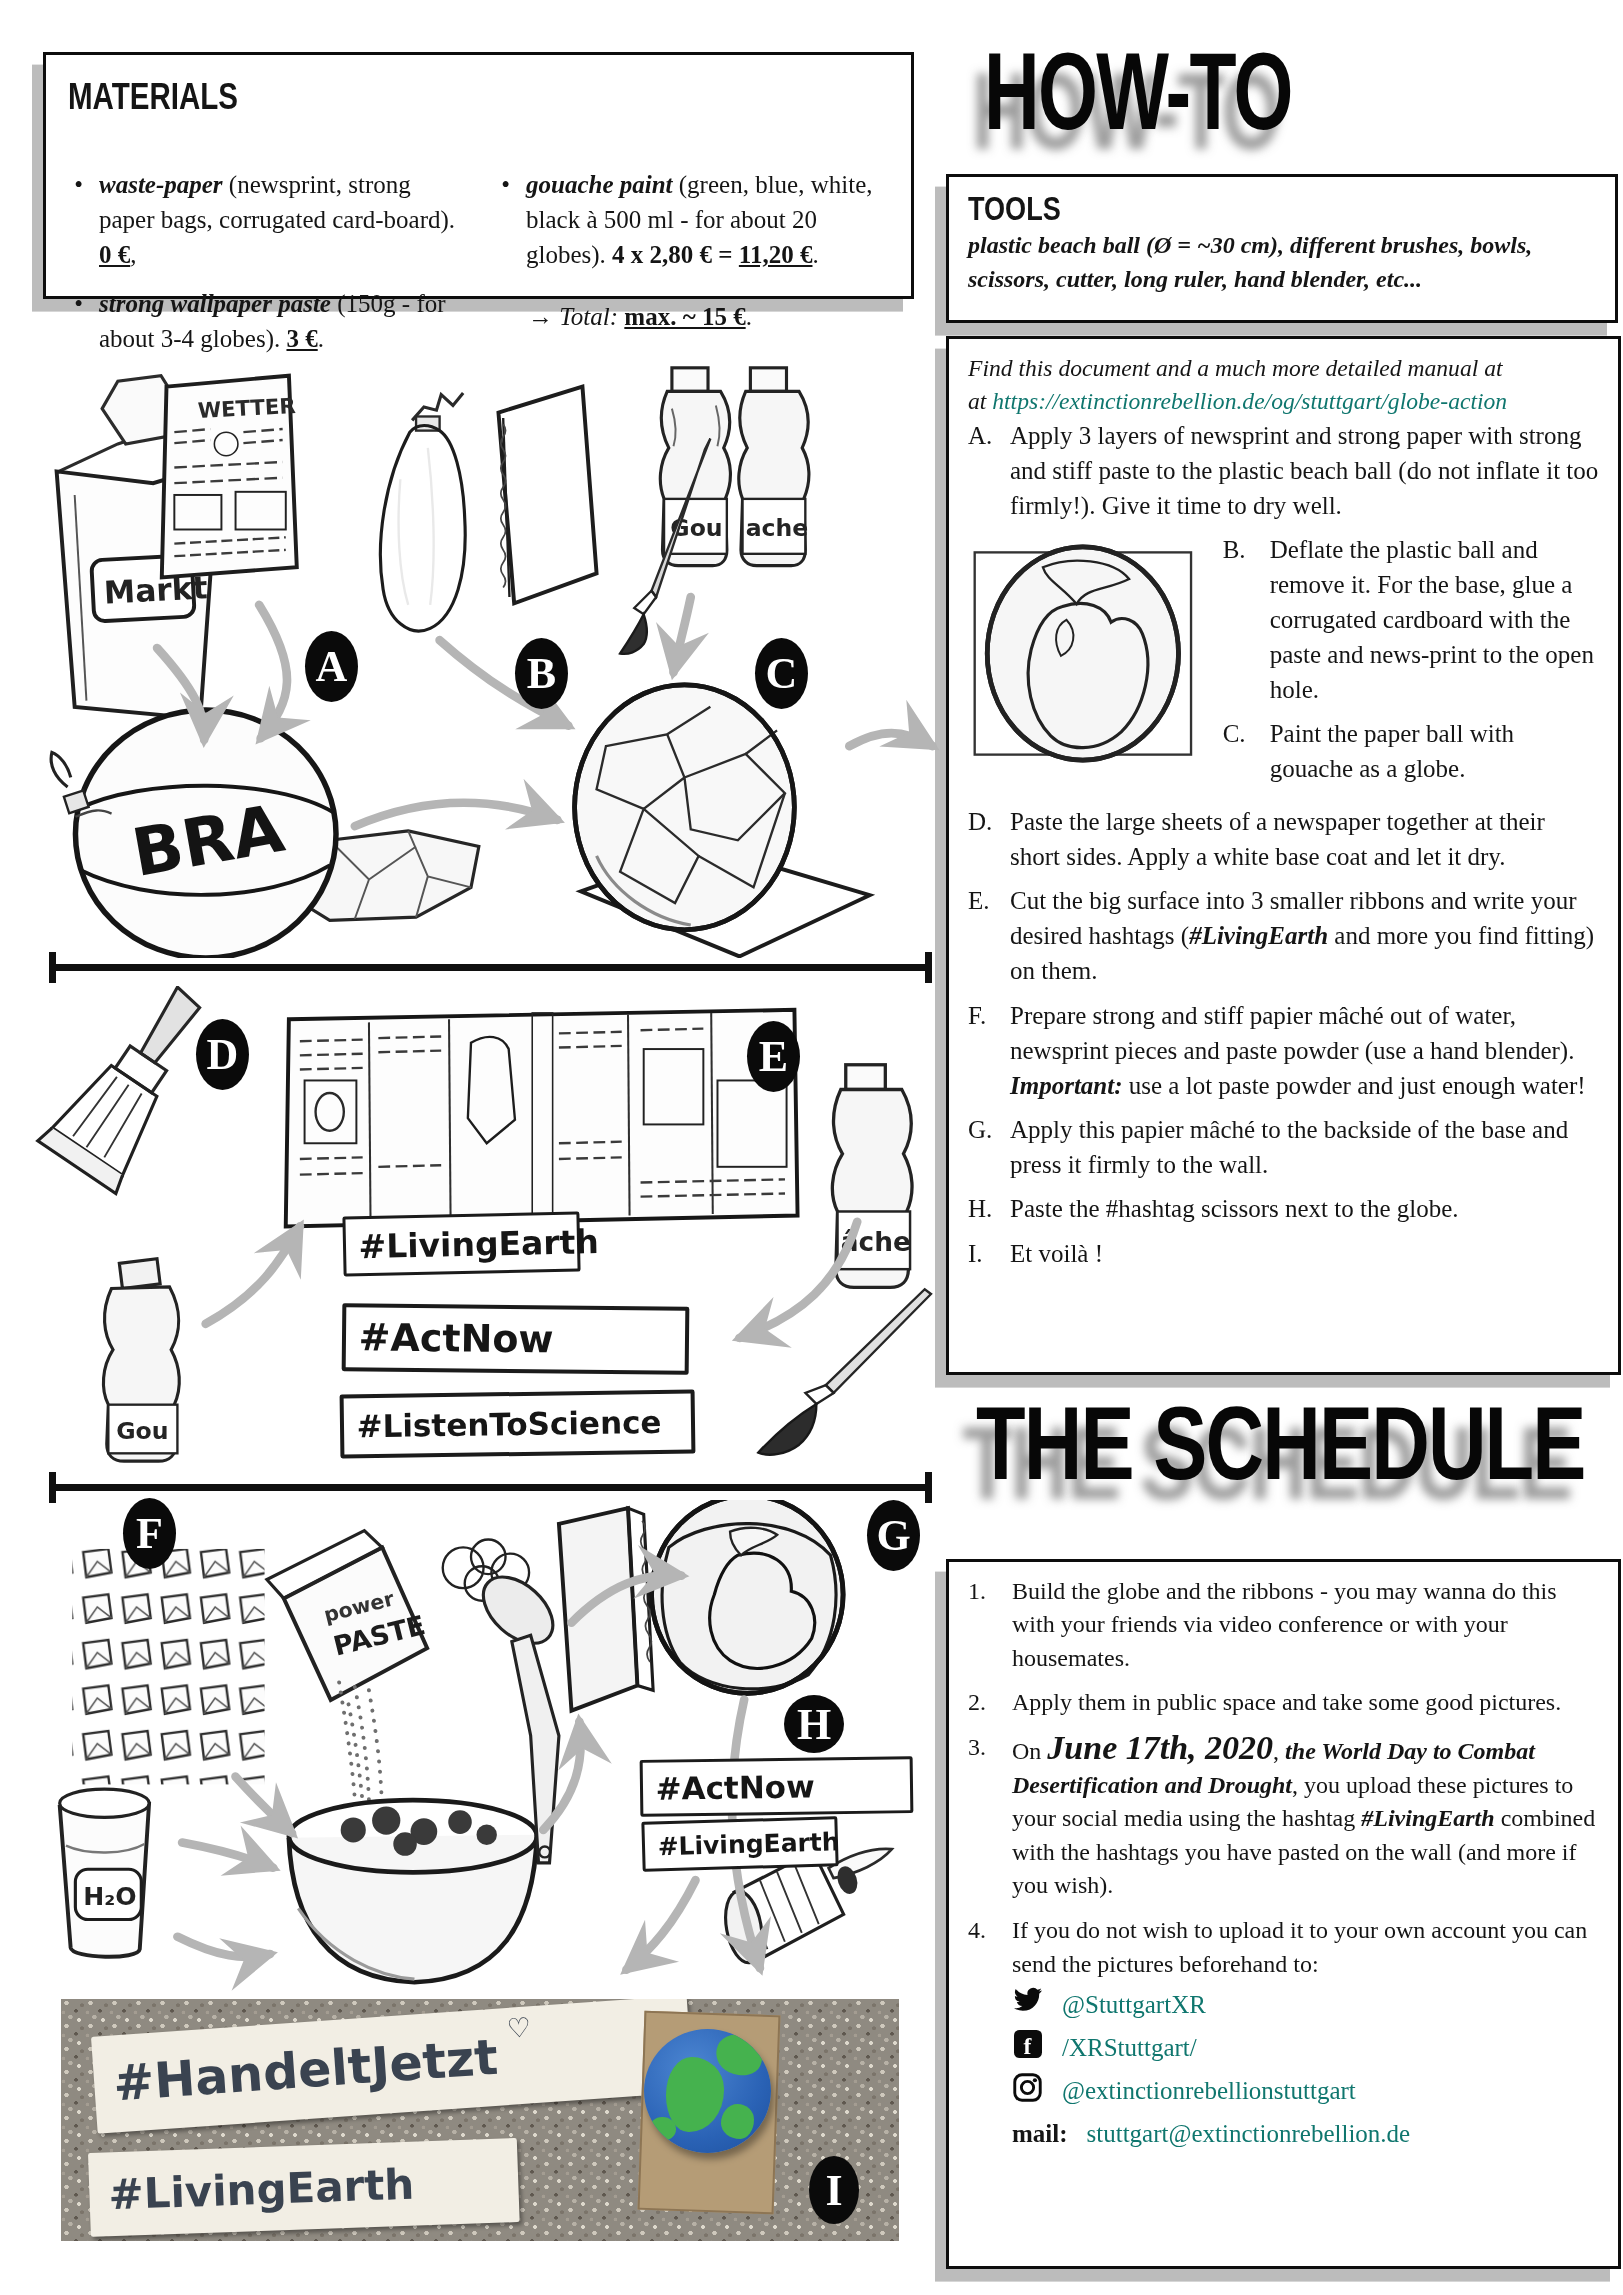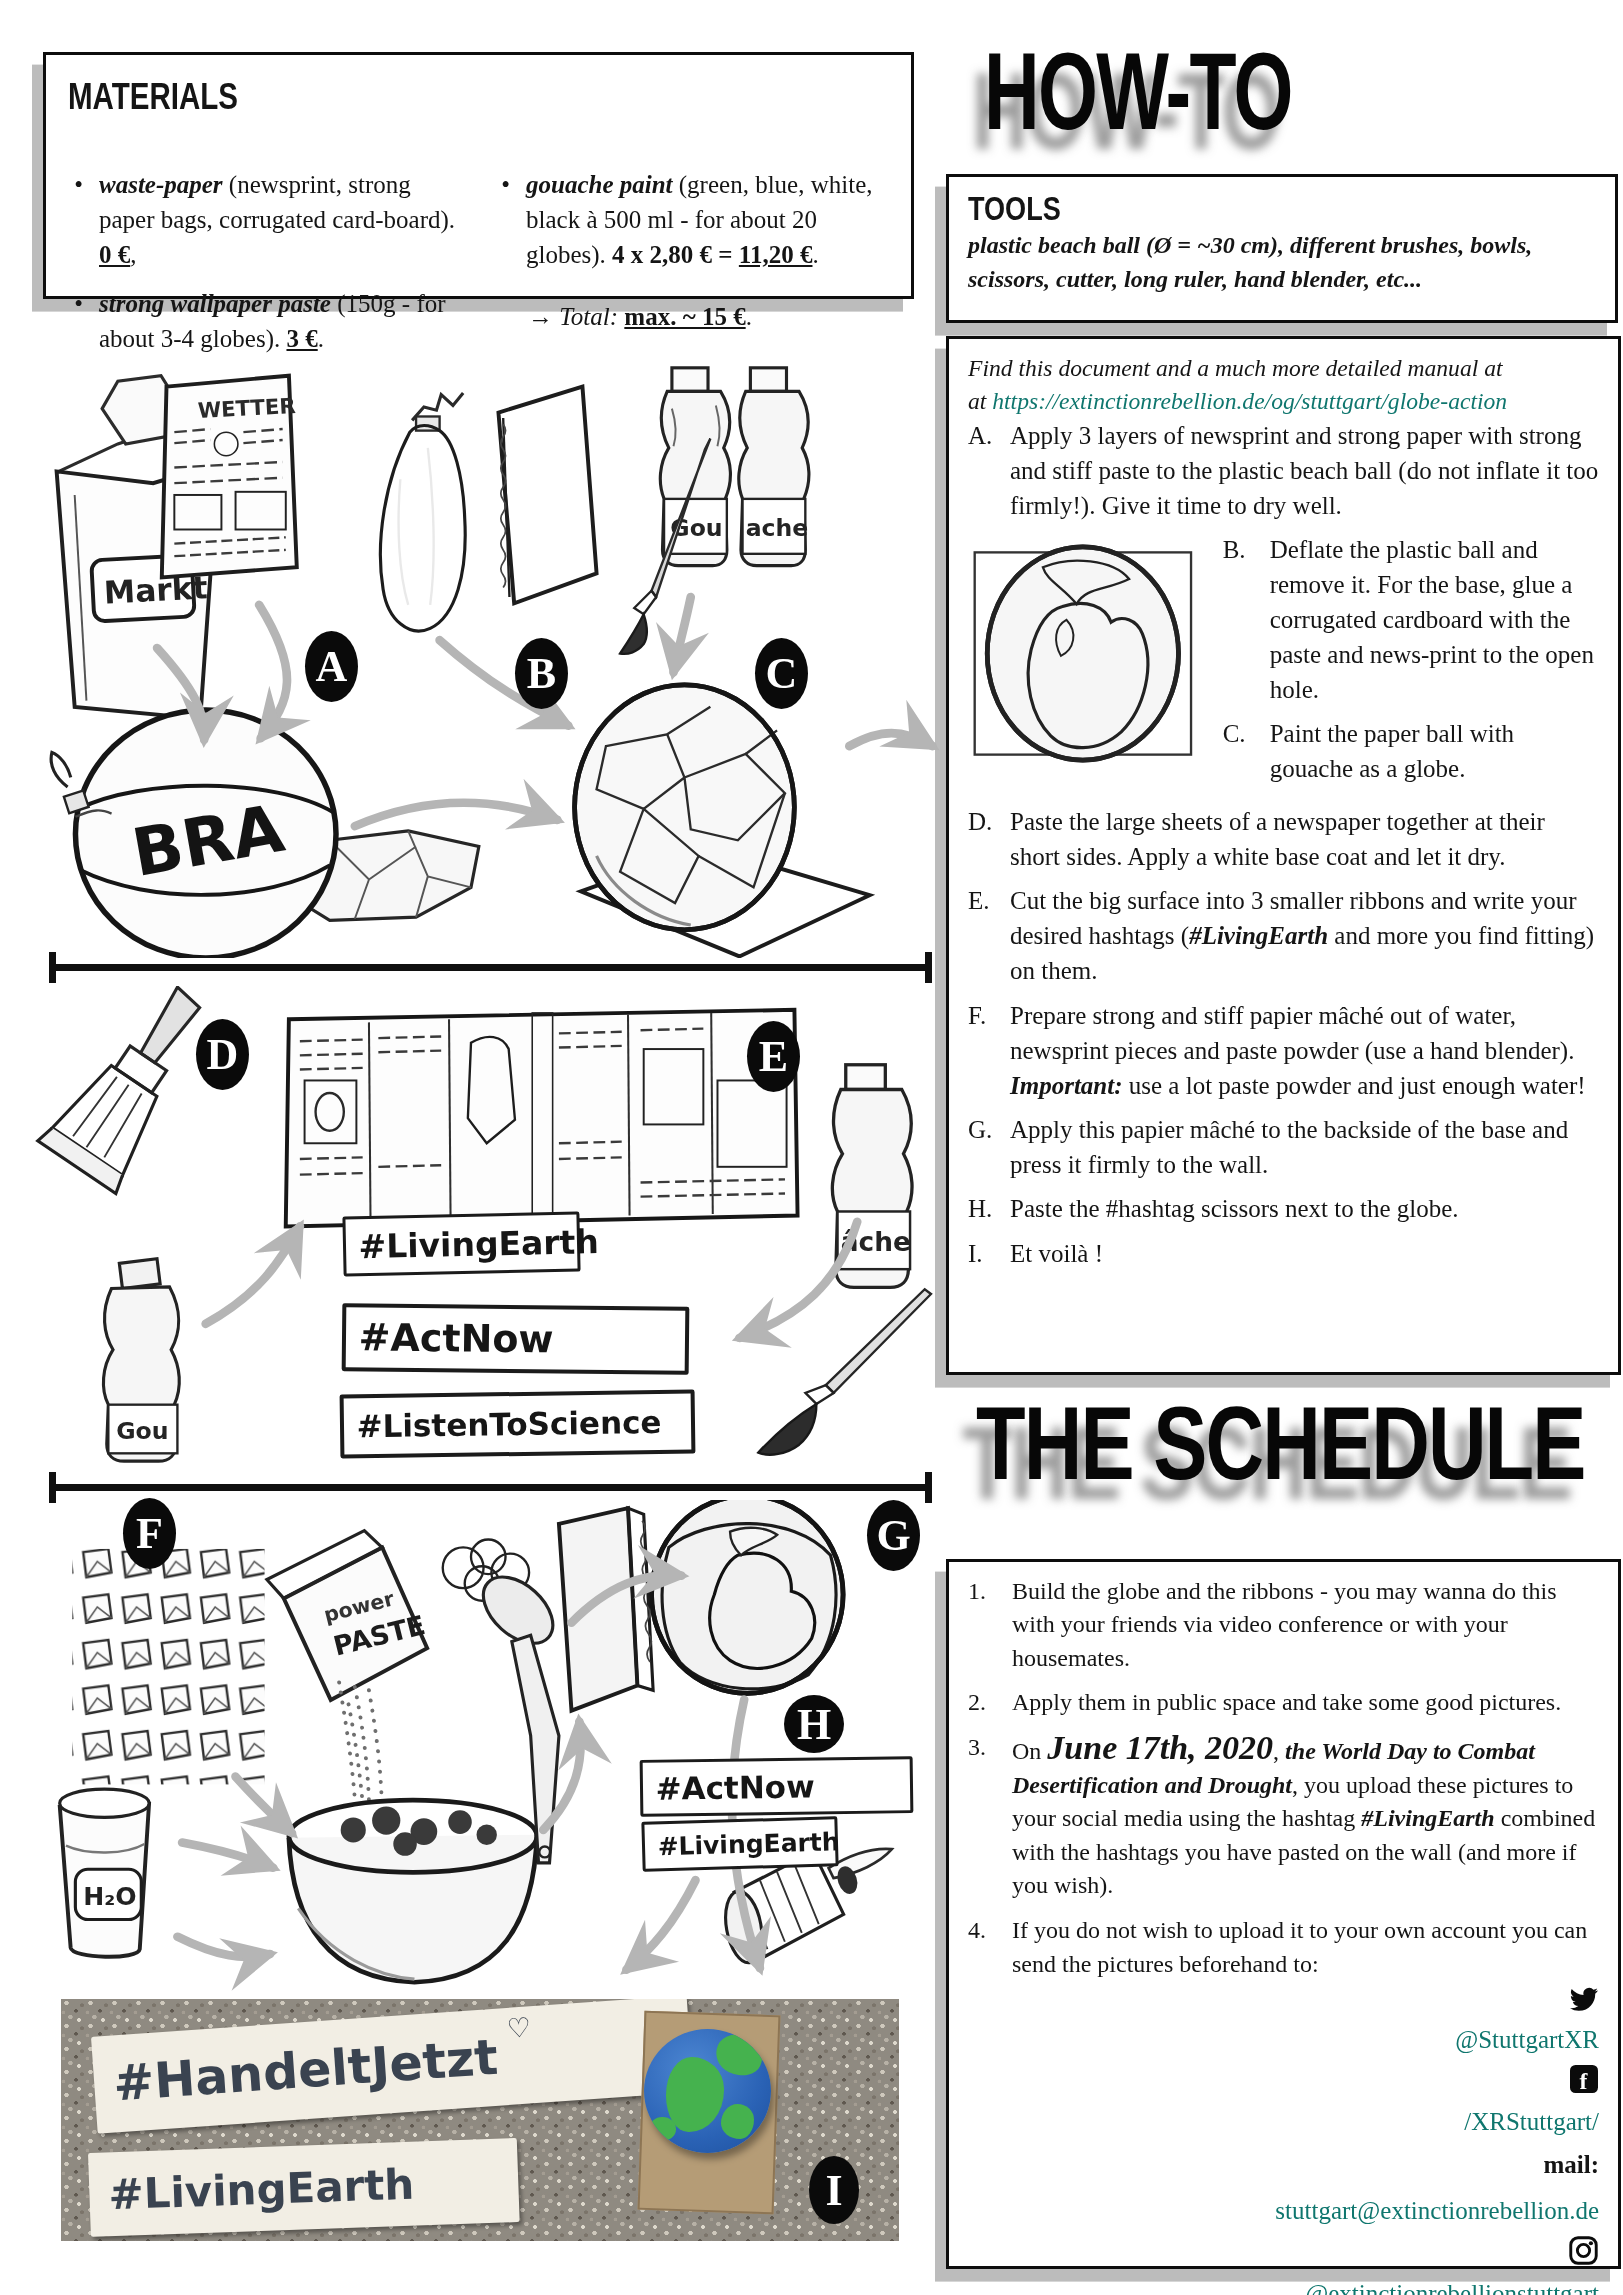--- a/index.html
+++ b/index.html
@@ -31,21 +31,21 @@
   .step{display:flex;margin-bottom:9.4px;}
   .step .lab{flex:0 0 42px;}
   .media-row{display:flex;margin:3.1px 0 7.9px 0;}
   .media-row .sketch-globe{flex:0 0 236px;margin-right:4.7px;}
   .bc .step .lab{flex:0 0 61px;padding-left:14px;box-sizing:border-box;}
   
   .sstep{display:flex;margin-bottom:11px;}
   .sstep .lab{flex:0 0 44px;}
   .date{font-weight:700;font-style:italic;font-size:34px;line-height:1;text-align:right;}
   .contacts{margin:4.7px 0 0 7.9px;}
-  .contact{display:flex;align-items:flex-end;gap:11px;margin-bottom:7.9px;font-size:25px;flex-direction:column;}
+  .contact{display:flex;align-items:flex-start;gap:19px;margin-bottom:7.9px;font-size:25px;}
   .cicon{width:31px;display:flex;justify-content:center;}
   .fb-badge{width:28px;height:28px;background:#0b0b0b;border-radius:5.5px;color:#fff;
             display:flex;align-items:flex-end;justify-content:center;
             font-family:"Liberation Serif",serif;font-weight:700;font-size:23.6px;line-height:1.05;}
   .maillab{font-weight:700;}
   
   .badge{position:absolute;background:#0a0a0a;color:#fff;border-radius:50%;
          display:flex;align-items:center;justify-content:center;
          font-family:"Liberation Serif",serif;font-weight:700;font-size:44px;}
   
@@ -216,32 +216,32 @@
       </div>
       <div class="contact">
         <span class="cicon">
           <span class="fb-badge">
               <span>f</span>
             </span>
         </span>
         <span class="link">/XRStuttgart/</span>
       </div>
       <div class="contact">
-        <span class="maillab">mail: </span>
-        <span class="link">stuttgart@extinctionrebellion.de</span>
-      </div>
-      <div class="contact">
         <span class="cicon">
           <svg width="29" height="29" viewBox="0 0 36 36">
               <rect x="2.2" y="2.2" width="31.6" height="31.6" rx="9" fill="none" stroke="#0b0b0b" stroke-width="3.6"></rect>
               <circle cx="18" cy="18" r="7.6" fill="none" stroke="#0b0b0b" stroke-width="3.6"></circle>
               <circle cx="27.2" cy="9" r="2.6" fill="#0b0b0b"></circle>
             </svg>
         </span>
         <span class="link">@extinctionrebellionstuttgart</span>
+      </div>
+      <div class="contact">
+        <span class="maillab">mail: </span>
+        <span class="link">stuttgart@extinctionrebellion.de</span>
       </div>
     </div>
   </div>
 
   <div class="divider" style="top:964px;"></div>
   <div class="divider" style="top:1484px;"></div>
 
   <svg class="sk" style="left:0;top:338px;" width="942" height="620" viewBox="0 0 1200 790">
     <defs>
       <marker id="ah" viewBox="0 0 12 12" refX="9.5" refY="6" markerWidth="7.5" markerHeight="7.5" orient="auto">

